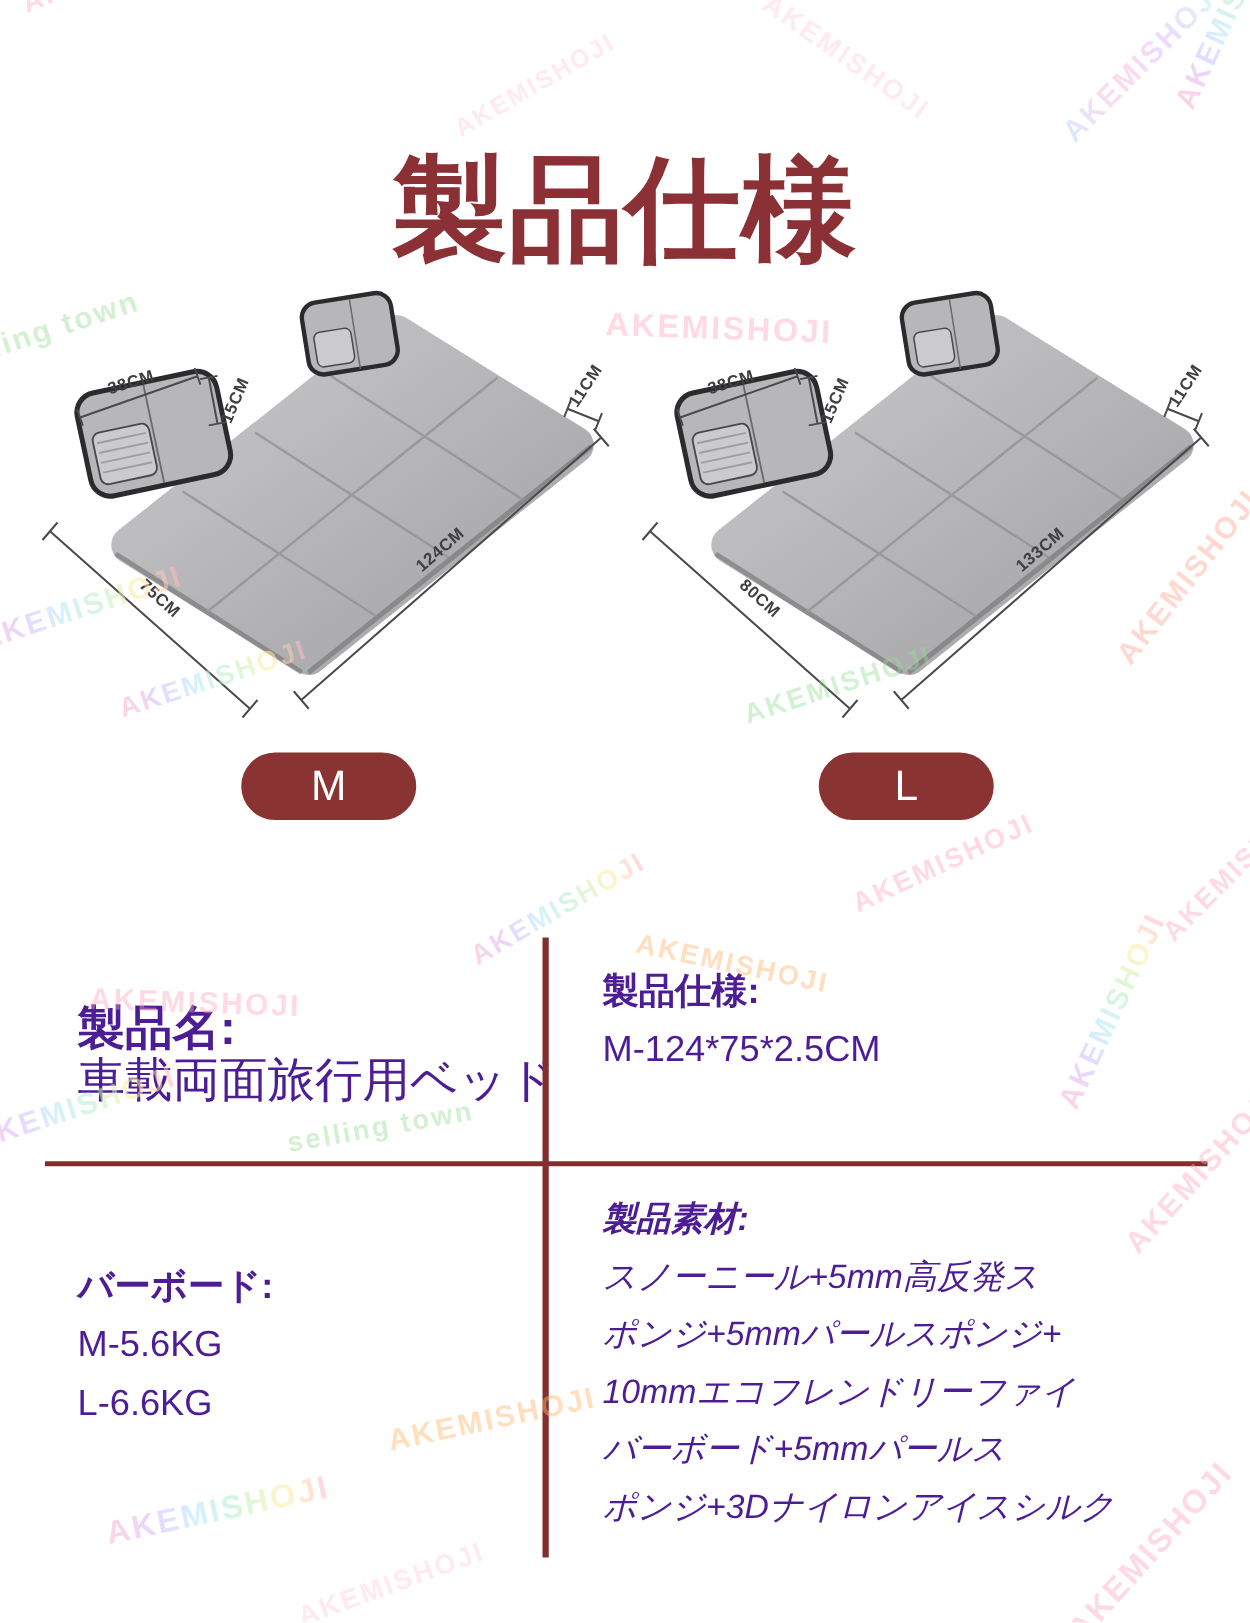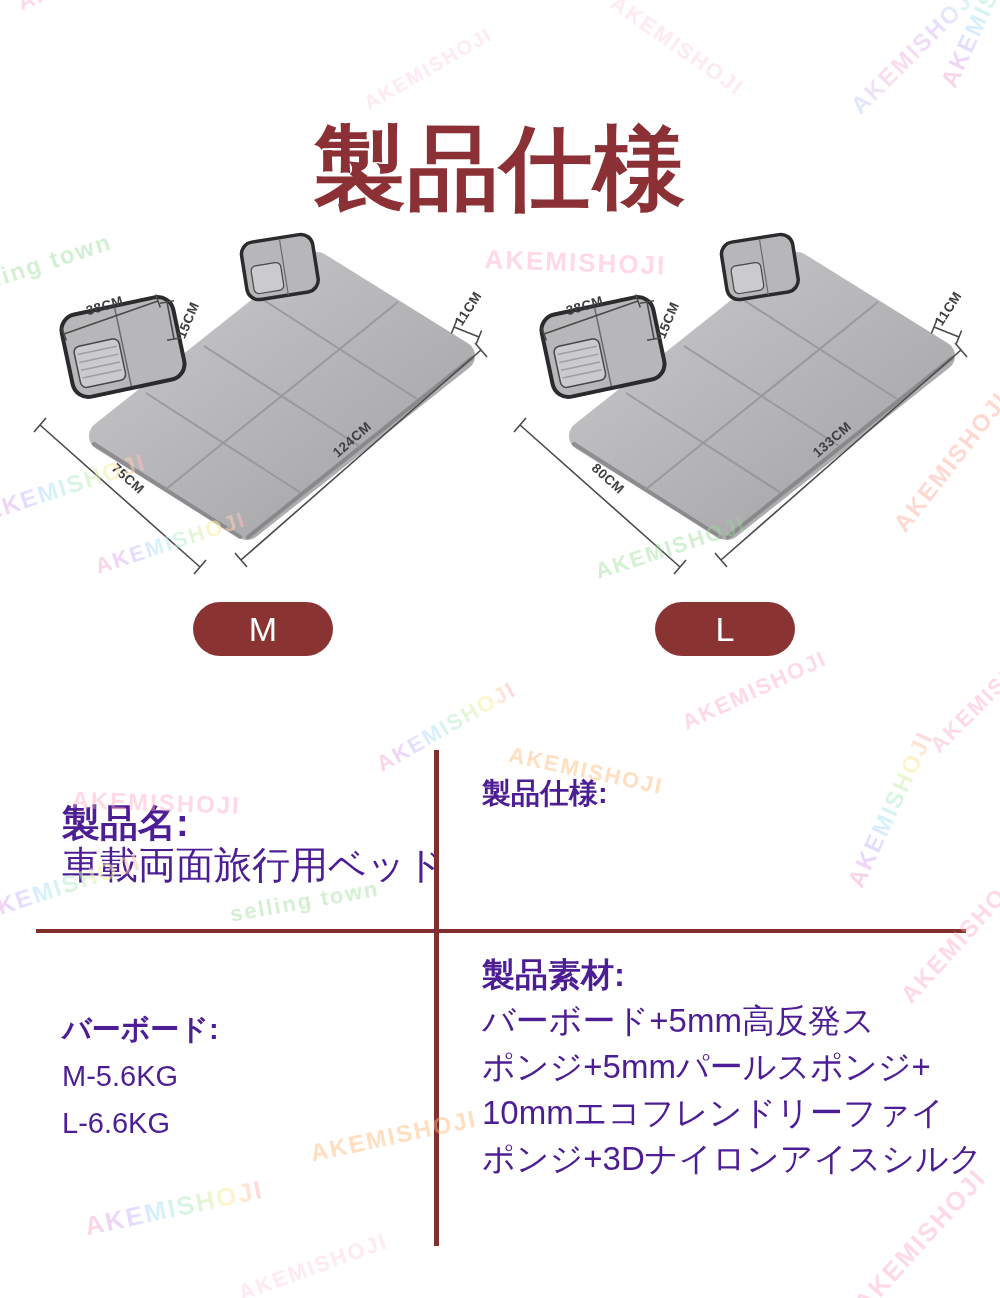--- a/index.html
+++ b/index.html
@@ -45,21 +45,21 @@
     display:flex;align-items:center;justify-content:center;
   }
   #badge-m{left:193px;top:602px;}
   #badge-l{left:655px;top:602px;}
   
   .spec-block{position:absolute;z-index:2;color:#4c1d95;}
   .spec-label{font-weight:700;}
   #spec-name{left:62px;top:802px;font-size:38px;line-height:42px;}
   #spec-size{left:482px;top:770px;font-size:29px;line-height:47px;}
   #spec-weight{left:62px;top:1006px;font-size:29px;line-height:47px;}
-  #spec-material{left:482px;top:952px;font-size:33px;line-height:46px;}
+  #spec-material{left:482px;top:952px;font-size:27px;line-height:46px;font-style:italic;}
   .divider{position:absolute;background:#832e2e;z-index:2;}
   #divider-h{left:36px;top:929px;width:930px;height:4px;}
   #divider-v{left:434px;top:750px;width:5px;height:496px;}
 </style>
 </head>
 <body>
 
 <div class="wm wm-pink" style="left:14px;top:-8px;font-size:22px;transform:rotate(-22deg);">AKEMISHOJI</div>
 <div class="wm wm-pink-faint" style="left:620px;top:-10px;font-size:22px;transform:rotate(35deg);">AKEMISHOJI</div>
 <div class="wm wm-pink-faint" style="left:360px;top:95px;font-size:20px;transform:rotate(-30deg);">AKEMISHOJI</div>
@@ -170,30 +170,32 @@
 <div id="badge-m" class="size-badge">M</div>
 <div id="badge-l" class="size-badge">L</div>
 
 <div id="spec-name" class="spec-block">
   <div class="spec-label">製品名:</div>
   <div>車載両面旅行用ベッド</div>
 </div>
 
 <div id="spec-size" class="spec-block">
   <div class="spec-label">製品仕様:</div>
+  <div>M-124*75*2.5CM</div>
 </div>
 
 <div id="spec-weight" class="spec-block">
   <div class="spec-label">バーボード:</div>
   <div>M-5.6KG</div>
   <div>L-6.6KG</div>
 </div>
 
 <div id="spec-material" class="spec-block">
   <div class="spec-label">製品素材:</div>
-  <div>バーボード+5mm高反発ス</div>
+  <div>スノーニール+5mm高反発ス</div>
   <div>ポンジ+5mmパールスポンジ+</div>
   <div>10mmエコフレンドリーファイ</div>
+  <div>バーボード+5mmパールス</div>
   <div>ポンジ+3Dナイロンアイスシルク</div>
 </div>
 
 <div id="divider-h" class="divider"></div>
 <div id="divider-v" class="divider"></div>
 
 </body></html>

